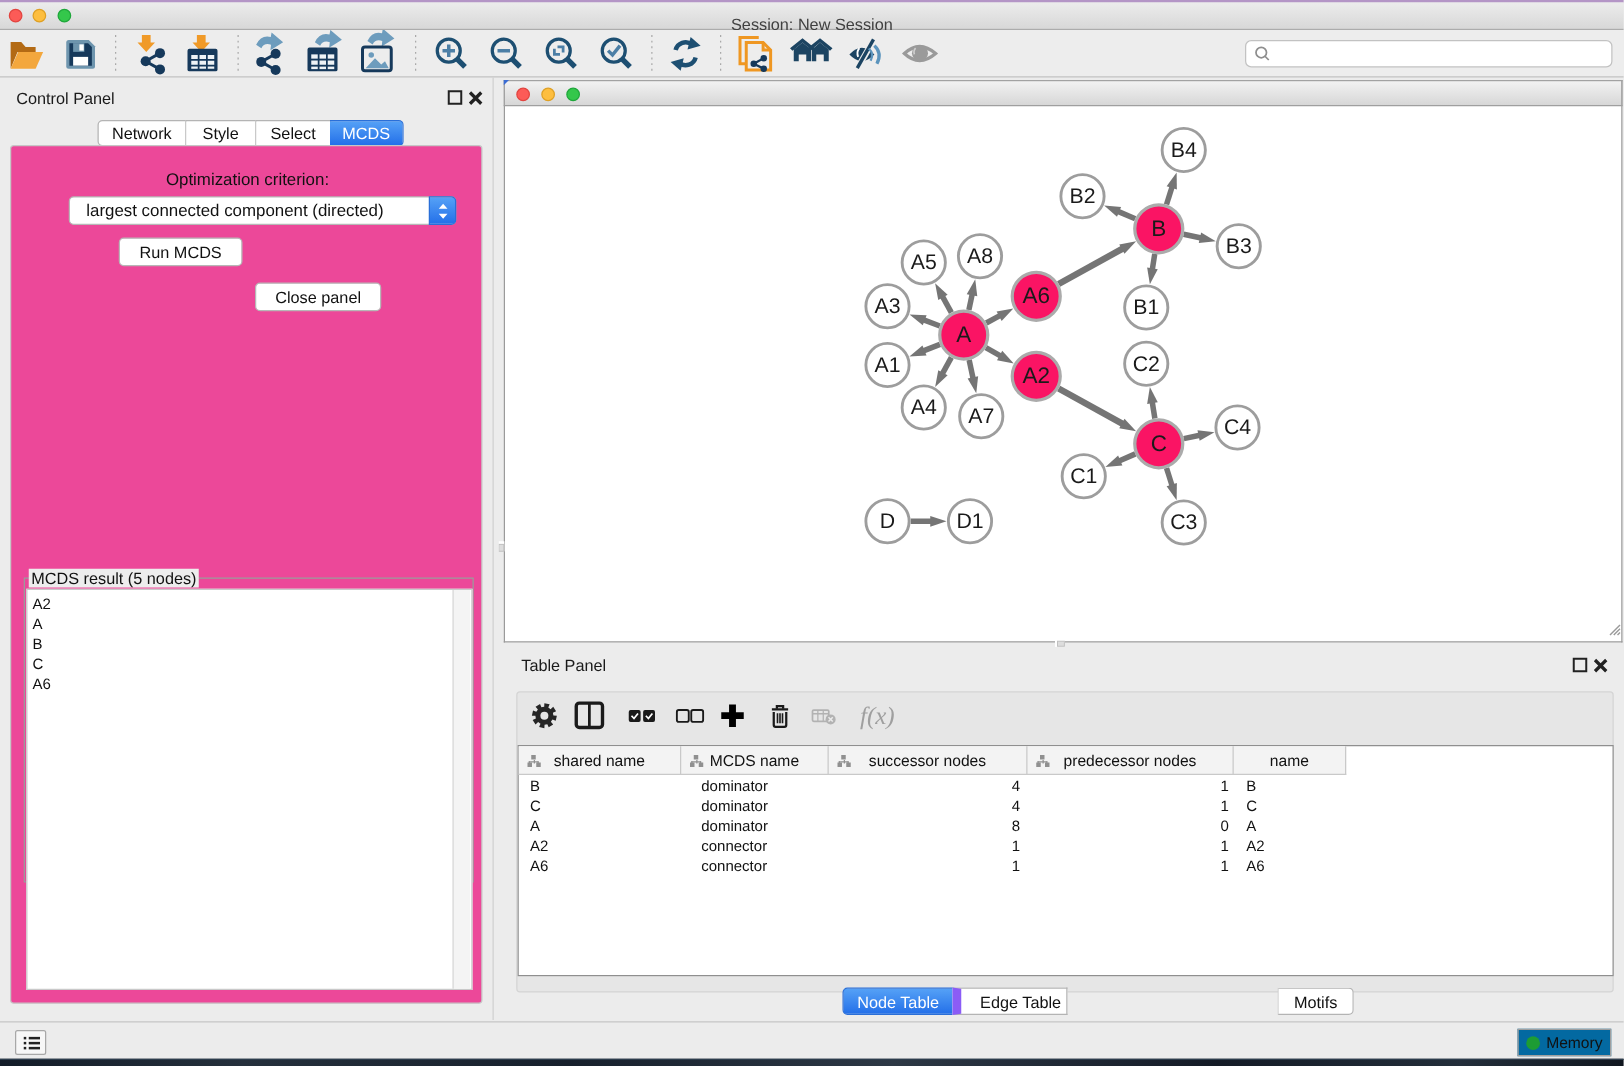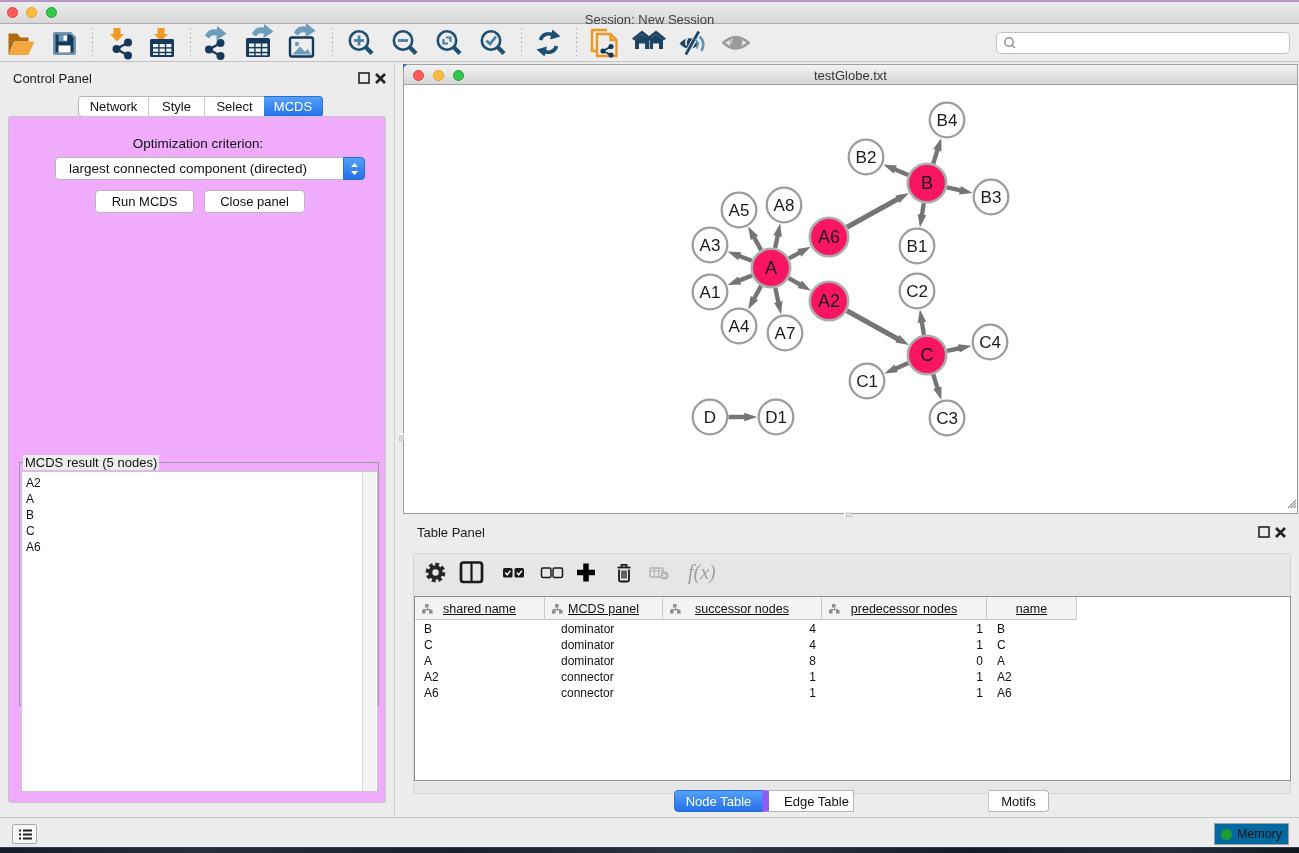--- a/index.html
+++ b/index.html
@@ -33,31 +33,31 @@
   
   .tab { position:absolute; top:96px; height:21px; font-size:13px; color:#111;
     background:#fff; border:1px solid #b4b4b4; text-align:center; line-height:20px; }
   #tabNetwork { left:78px;  width:71px; border-radius:4px 0 0 4px; }
   #tabStyle   { left:148px; width:57px; border-left:1px solid #c9c9c9; }
   #tabSelect  { left:204px; width:61px; border-left:1px solid #c9c9c9; }
   #tabMCDS    { left:264px; width:59px; border-left:none; border-radius:0 4px 4px 0;
     background:linear-gradient(#55a1f6,#2470e9); border-color:#2a6fd8; color:#fff; }
 
   
-  #cpBox { left:8px; top:116px; width:378px; height:687px; background:#f0abfc;
+  #cpBox { left:8px; top:116px; width:378px; height:687px; background:#ec4899;
     border:1px solid #c6c6c6; border-radius:3px;padding-left:37px; }
   #optLabel { left:0; top:19px; width:378px; text-align:center; font-size:13.5px; color:#111; position:absolute;}
   #dropdown { position:absolute; left:34px; top:40px; width:310px; height:23px; background:#fff;
     border:1px solid #b7b7b7; border-radius:4px; font-size:13.5px; color:#111; line-height:21px; padding-left:13px;margin-left:12px; }
   #ddBtn { position:absolute; right:-1px; top:-1px; width:22px; height:23px; border-radius:0 4px 4px 0;
     background:linear-gradient(#55a1f6,#2470e9); border:1px solid #2a6fd8; }
   .btn { position:absolute; top:73px; height:23px; background:#fff; border:1px solid #b7b7b7;
     border-radius:4px; font-size:13px; color:#111; text-align:center; line-height:21px; }
   #btnRun { left:86px; width:99px; }
-  #btnClose { left:195px; width:101px; }
+  #btnClose { left:195px; width:101px;margin-top:36px; }
 
   
   #fieldset { position:absolute; left:10px; top:345px; width:360px; height:244px;
     border:1px solid #9b9b9b; }
   #fsLegend { position:absolute; left:3px; top:-8px; background:#ededed; font-size:13px; color:#111; padding:0 2px; }
   #fsList { position:absolute; left:1px; top:8px; width:357px; height:321px; background:#fff; border:1px solid #c9c9c9; font-size:12px; color:#111; padding-top:3px; }
   #fsList div { padding-left:4px; height:16px; line-height:16px; }
   #fsScroll { position:absolute; right:2px; top:9px; width:14px; height:319px; background:#f4f4f4; border-left:1px solid #d8d8d8; }
 
   
@@ -69,21 +69,21 @@
   #netTitle .t1 { left:9px; top:4.5px; background:#fc5b57; border:1px solid #e2443f; }
   #netTitle .t2 { left:29px; top:4.5px; background:#fdbe3f; border:1px solid #dfa023; }
   #netTitle .t3 { left:49px; top:4.5px; background:#34c74b; border:1px solid #1ea73a; }
   #netTitleText { position:absolute; left:0; top:3px; width:100%; text-align:center; font-size:13px; color:#333; }
 
   
   #tpTitle { left:417px; top:525px; font-size:13px; color:#1a1a1a; }
   #tpToolbar { left:413px; top:553px; width:878px; height:241px; background:#e6e6e6; border:1px solid #d4d4d4; border-radius:3px; }
   #tpTable { left:414px; top:596px; width:877px; height:185px; background:#fff; border:1px solid #8f8f8f; }
   #tblHeader { left:415px; top:597px; width:662px; height:23px; display:flex; background:#f3f3f3; border-bottom:1px solid #c9c9c9; }
-  .hcell { height:23px; border-right:1px solid #c9c9c9; display:flex; align-items:center; justify-content:center; position:relative; font-size:12.5px; color:#111;text-decoration:underline; }
+  .hcell { height:23px; border-right:1px solid #c9c9c9; display:flex; align-items:center; justify-content:center; position:relative; font-size:12.5px; color:#111; }
   .hico { position:absolute; left:6px; top:7px; width:12px; height:10px;
     background:
       linear-gradient(#909090,#909090) 4.2px 0/3.6px 3.6px no-repeat,
       linear-gradient(#909090,#909090) 0.5px 6.4px/3.6px 3.6px no-repeat,
       linear-gradient(#909090,#909090) 7.9px 6.4px/3.6px 3.6px no-repeat,
       linear-gradient(#909090,#909090) 5.6px 3.6px/1px 2.8px no-repeat,
       linear-gradient(#909090,#909090) 2.2px 5px/7.8px 1px no-repeat,
       linear-gradient(#909090,#909090) 2.2px 5px/1px 1.6px no-repeat,
       linear-gradient(#909090,#909090) 9px 5px/1px 1.6px no-repeat; }
   #tblRows { left:415px; top:621px; width:875px; font-size:12px; color:#111; }
@@ -94,21 +94,21 @@
   .trow .c3 { width:165px; text-align:right; padding-right:4px; }
   .trow .c4 { width:90px; padding-left:10px; }
 
   
   .btab { position:absolute; top:790px; height:22px; font-size:13px; color:#111;
     background:#fff; border:1px solid #b4b4b4; text-align:center; line-height:21px; }
   #btabNode { left:674px; width:89px; border-radius:4px 0 0 4px;
     background:linear-gradient(#55a1f6,#2470e9); border-color:#2a6fd8; color:#fff; }
   #btabEdge { left:762px; width:92px; border-left:7px solid #8b5cf6;padding-left:11px; }
   #btabNet  { left:880px; width:110px; border-left:1px solid #c9c9c9;margin-top:28px; }
-  #btabMotifs { left:988px; width:61px; border-left:1px solid #c9c9c9; border-radius:0 4px 4px 0; }
+  #btabMotifs { left:1022px; width:61px; border-left:1px solid #c9c9c9; border-radius:0 4px 4px 0; }
 
   
   #statusbar { left:0; top:817px; width:1299px; height:30px; background:#ececec; border-top:1px solid #c5c5c5; }
   #memBtn { left:1214px; top:823px; width:75px; height:22px; background:#0369a1; border:1px solid #9f9f9f;
     font-size:12.5px; color:#111; line-height:20px; text-align:center; }
   #listBtn { left:12px; top:824px; width:25px; height:20px; background:#f7f7f7; border:1px solid #a8a8a8; border-radius:2px; }
 </style>
 </head>
 <body>
 <div class="abs" id="deskTop"></div>
@@ -298,21 +298,20 @@
       </div>
     <div id="fsScroll"></div>
   </div>
 </div>
 
 <div class="abs" id="netwin"></div>
 <div class="abs" id="netTitle">
     <div class="tl t1"></div>
     <div class="tl t2"></div>
     <div class="tl t3"></div>
-  <div id="netTitleText">testGlobe.txt</div>
   </div>
 
 <svg id="netsvg" class="abs" style="left:403px;top:85px" width="895" height="428">
 <line x1="358.1" y1="165.1" x2="350.4" y2="151.1" stroke="#757575" stroke-width="4.4"></line>
 <path d="M345.1 141.5 L355.1 150.8 L347.6 154.9 Z" fill="#757575"></path>
 <line x1="372.1" y1="163.0" x2="375.0" y2="149.2" stroke="#757575" stroke-width="4.4"></line>
 <path d="M377.2 138.4 L378.8 152.0 L370.4 150.3 Z" fill="#757575"></path>
 <line x1="348.9" y1="175.8" x2="334.9" y2="170.5" stroke="#757575" stroke-width="4.4"></line>
 <path d="M324.6 166.6 L338.3 167.2 L335.2 175.2 Z" fill="#757575"></path>
 <line x1="349.0" y1="190.5" x2="334.7" y2="196.1" stroke="#757575" stroke-width="4.4"></line>
@@ -441,21 +440,21 @@
   <text x="271" y="28" font-family="Liberation Serif,serif" font-style="italic" font-size="20" fill="#9f9f9f">f(x)</text>
 </svg>
 <div class="abs" id="tpTable"></div>
 <div class="abs" id="tblHeader">
   <div class="hcell" style="width:130px">
       <span class="hico"></span>
       <span class="hlab">shared name</span>
     </div>
   <div class="hcell" style="width:118px">
       <span class="hico"></span>
-      <span class="hlab">MCDS panel</span>
+      <span class="hlab">MCDS name</span>
     </div>
   <div class="hcell" style="width:159px">
       <span class="hico"></span>
       <span class="hlab">successor nodes</span>
     </div>
   <div class="hcell" style="width:165px">
       <span class="hico"></span>
       <span class="hlab">predecessor nodes</span>
     </div>
   <div class="hcell" style="width:90px;border-right:1px solid #c9c9c9">

